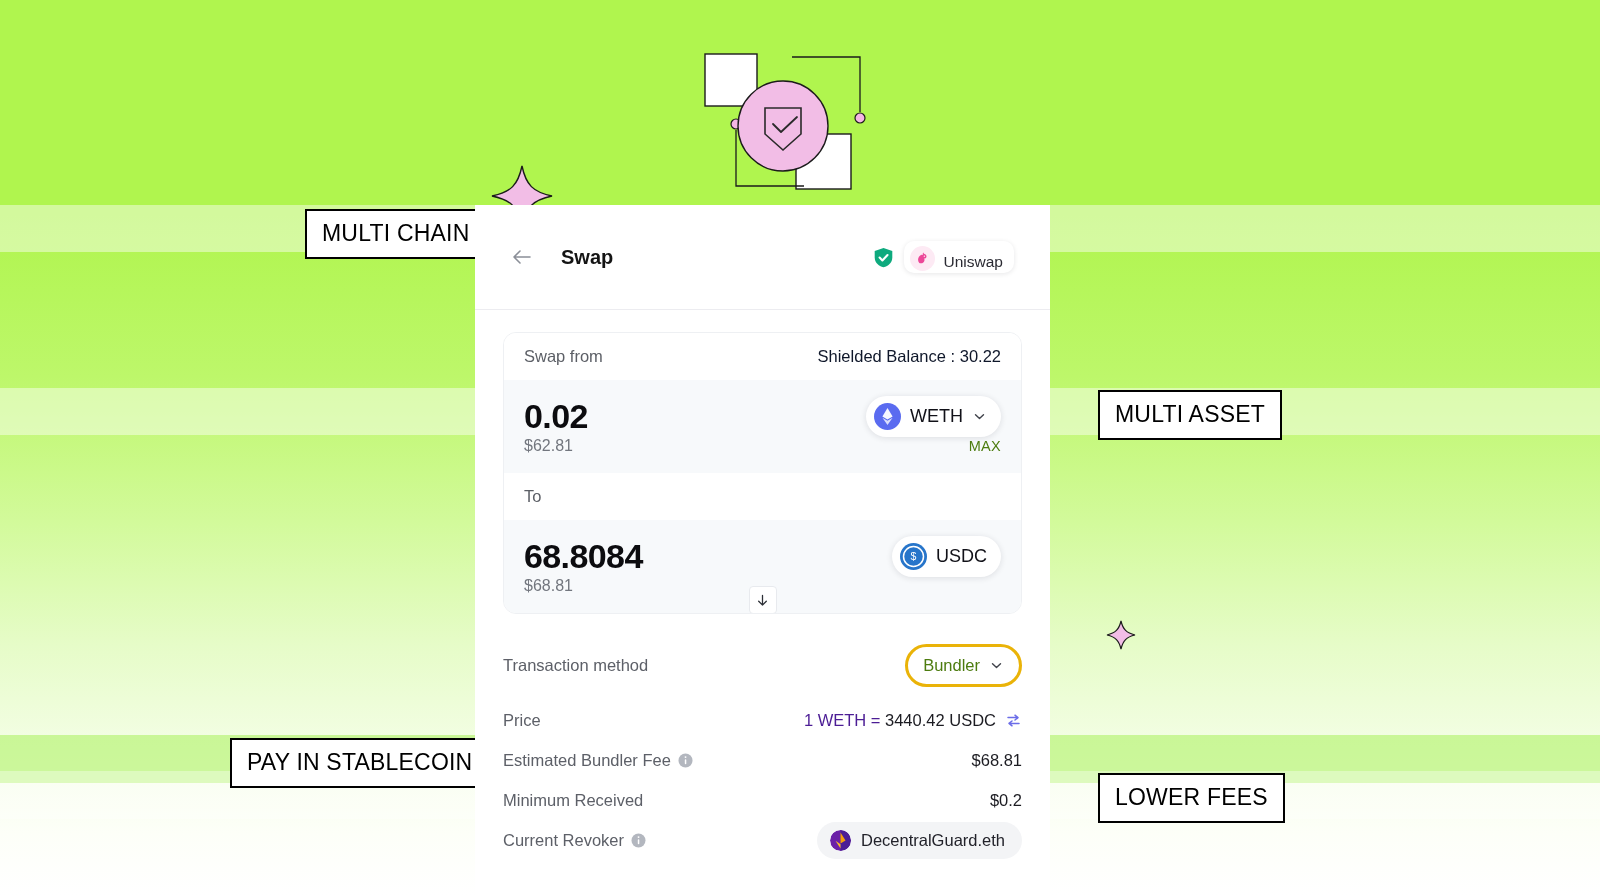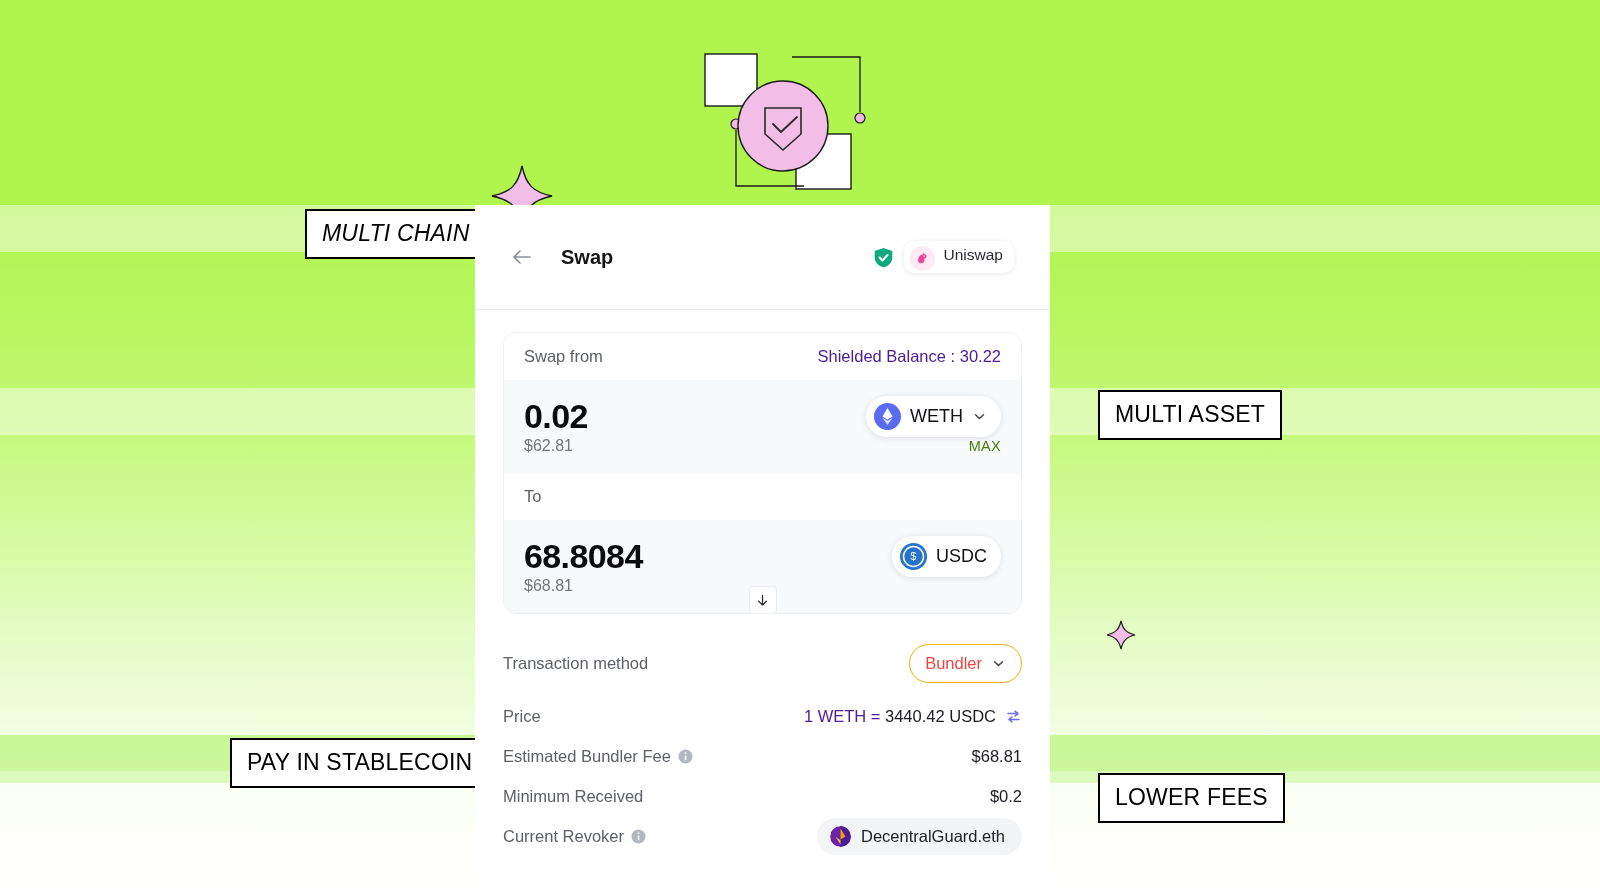--- a/index.html
+++ b/index.html
@@ -45,21 +45,21 @@
     position: absolute;
     background: #ffffff;
     border: 2px solid #000000;
     font-size: 23px;
     letter-spacing: 0.2px;
     color: #000000;
     line-height: 1;
     padding: 11px 15px 12px 15px;
     white-space: nowrap;
   }
-  #callout-multi-chain   { left: 305px;  top: 209px; font-style: italic; }
+  #callout-multi-chain   { left: 305px;  top: 209px; }
   #callout-multi-asset   { left: 1098px; top: 390px; }
   #callout-pay-stable    { left: 230px;  top: 738px; }
   #callout-lower-fees    { left: 1098px; top: 773px; }
 
   
   #card {
     position: absolute;
     left: 475px; top: 205px;
     width: 575px; height: 691px;
     background: #ffffff;
@@ -76,21 +76,21 @@
   #back-arrow { width: 26px; height: 26px; cursor: pointer; flex: 0 0 auto; }
   #card-title {
     font-size: 20px;
     font-weight: bold;
     color: #141414;
     margin-left: 26px;
   }
   #header-right { margin-left: auto; display: flex; align-items: center; gap: 10px; }
   #shield-verified { width: 21px; height: 21px; display: block; }
   #dex-badge {
-    display: flex; align-items: flex-start; gap: 9px;
+    display: flex; align-items: flex-end; gap: 9px;
     background: #ffffff;
     border-radius: 10px;
     padding: 5px 11px 2px 6px;
     box-shadow: 0 1px 5px rgba(20,20,30,0.10);
     cursor: pointer;
   }
   #dex-badge .dex-ico { width: 25px; height: 25px; border-radius: 50%; background: #fdeaf4; display:flex; align-items:center; justify-content:center; }
   #dex-badge .dex-name { font-size: 15.5px; color: #2b2b33; }
 
   
@@ -101,21 +101,21 @@
     position: relative;
     border: 1px solid #eef0f3;
   }
   .panel-label-row {
     display: flex; align-items: center;
     height: 47px;
     padding: 0 20px;
     background: #ffffff;
   }
   .panel-label { font-size: 16.5px; color: #5c5f66; }
-  .panel-balance { margin-left: auto; font-size: 16.5px; color: #4c1d95; }
+  .panel-balance { margin-left: auto; font-size: 16.5px; color: #0f172a; }
   .panel-amount-row {
     background: #f7f9fb;
     padding: 16px 20px 18px 20px;
     position: relative;
   }
   .amount-line { display: flex; align-items: center; }
   .amount-value {
     font-size: 34px;
     font-weight: bold;
     color: #0c0c0f;
@@ -159,25 +159,25 @@
   .detail-label {
     font-size: 16.5px; color: #5d6068;
     display: flex; align-items: center; gap: 7px;
   }
   .detail-value { margin-left: auto; font-size: 16.5px; color: #1c1c22; display:flex; align-items:center; gap:9px; }
   .info-icon { width: 15px; height: 15px; display: block; cursor: pointer; }
   #method-row { margin-bottom: 14px; gap: 36px; }
   #method-dropdown {
     margin-left: auto;
     display: flex; align-items: center; gap: 9px;
-    border: 1px solid #eab308;
+    border: 3px solid #eab308;
     border-radius: 22px;
     padding: 9px 15px;
     font-size: 16.5px;
-    color: #ef4444;
+    color: #4d7c0f;
     cursor: pointer;
   }
   .price-val { font-size: 16.5px; color: #1c1c22; }
   .price-val .muted { color: #4c1d95; }
   #revoker-badge {
     margin-left: auto;
     display: flex; align-items: center; gap: 10px;
     background: #f3f4f6;
     border-radius: 22px;
     padding: 8px 17px 8px 13px;

